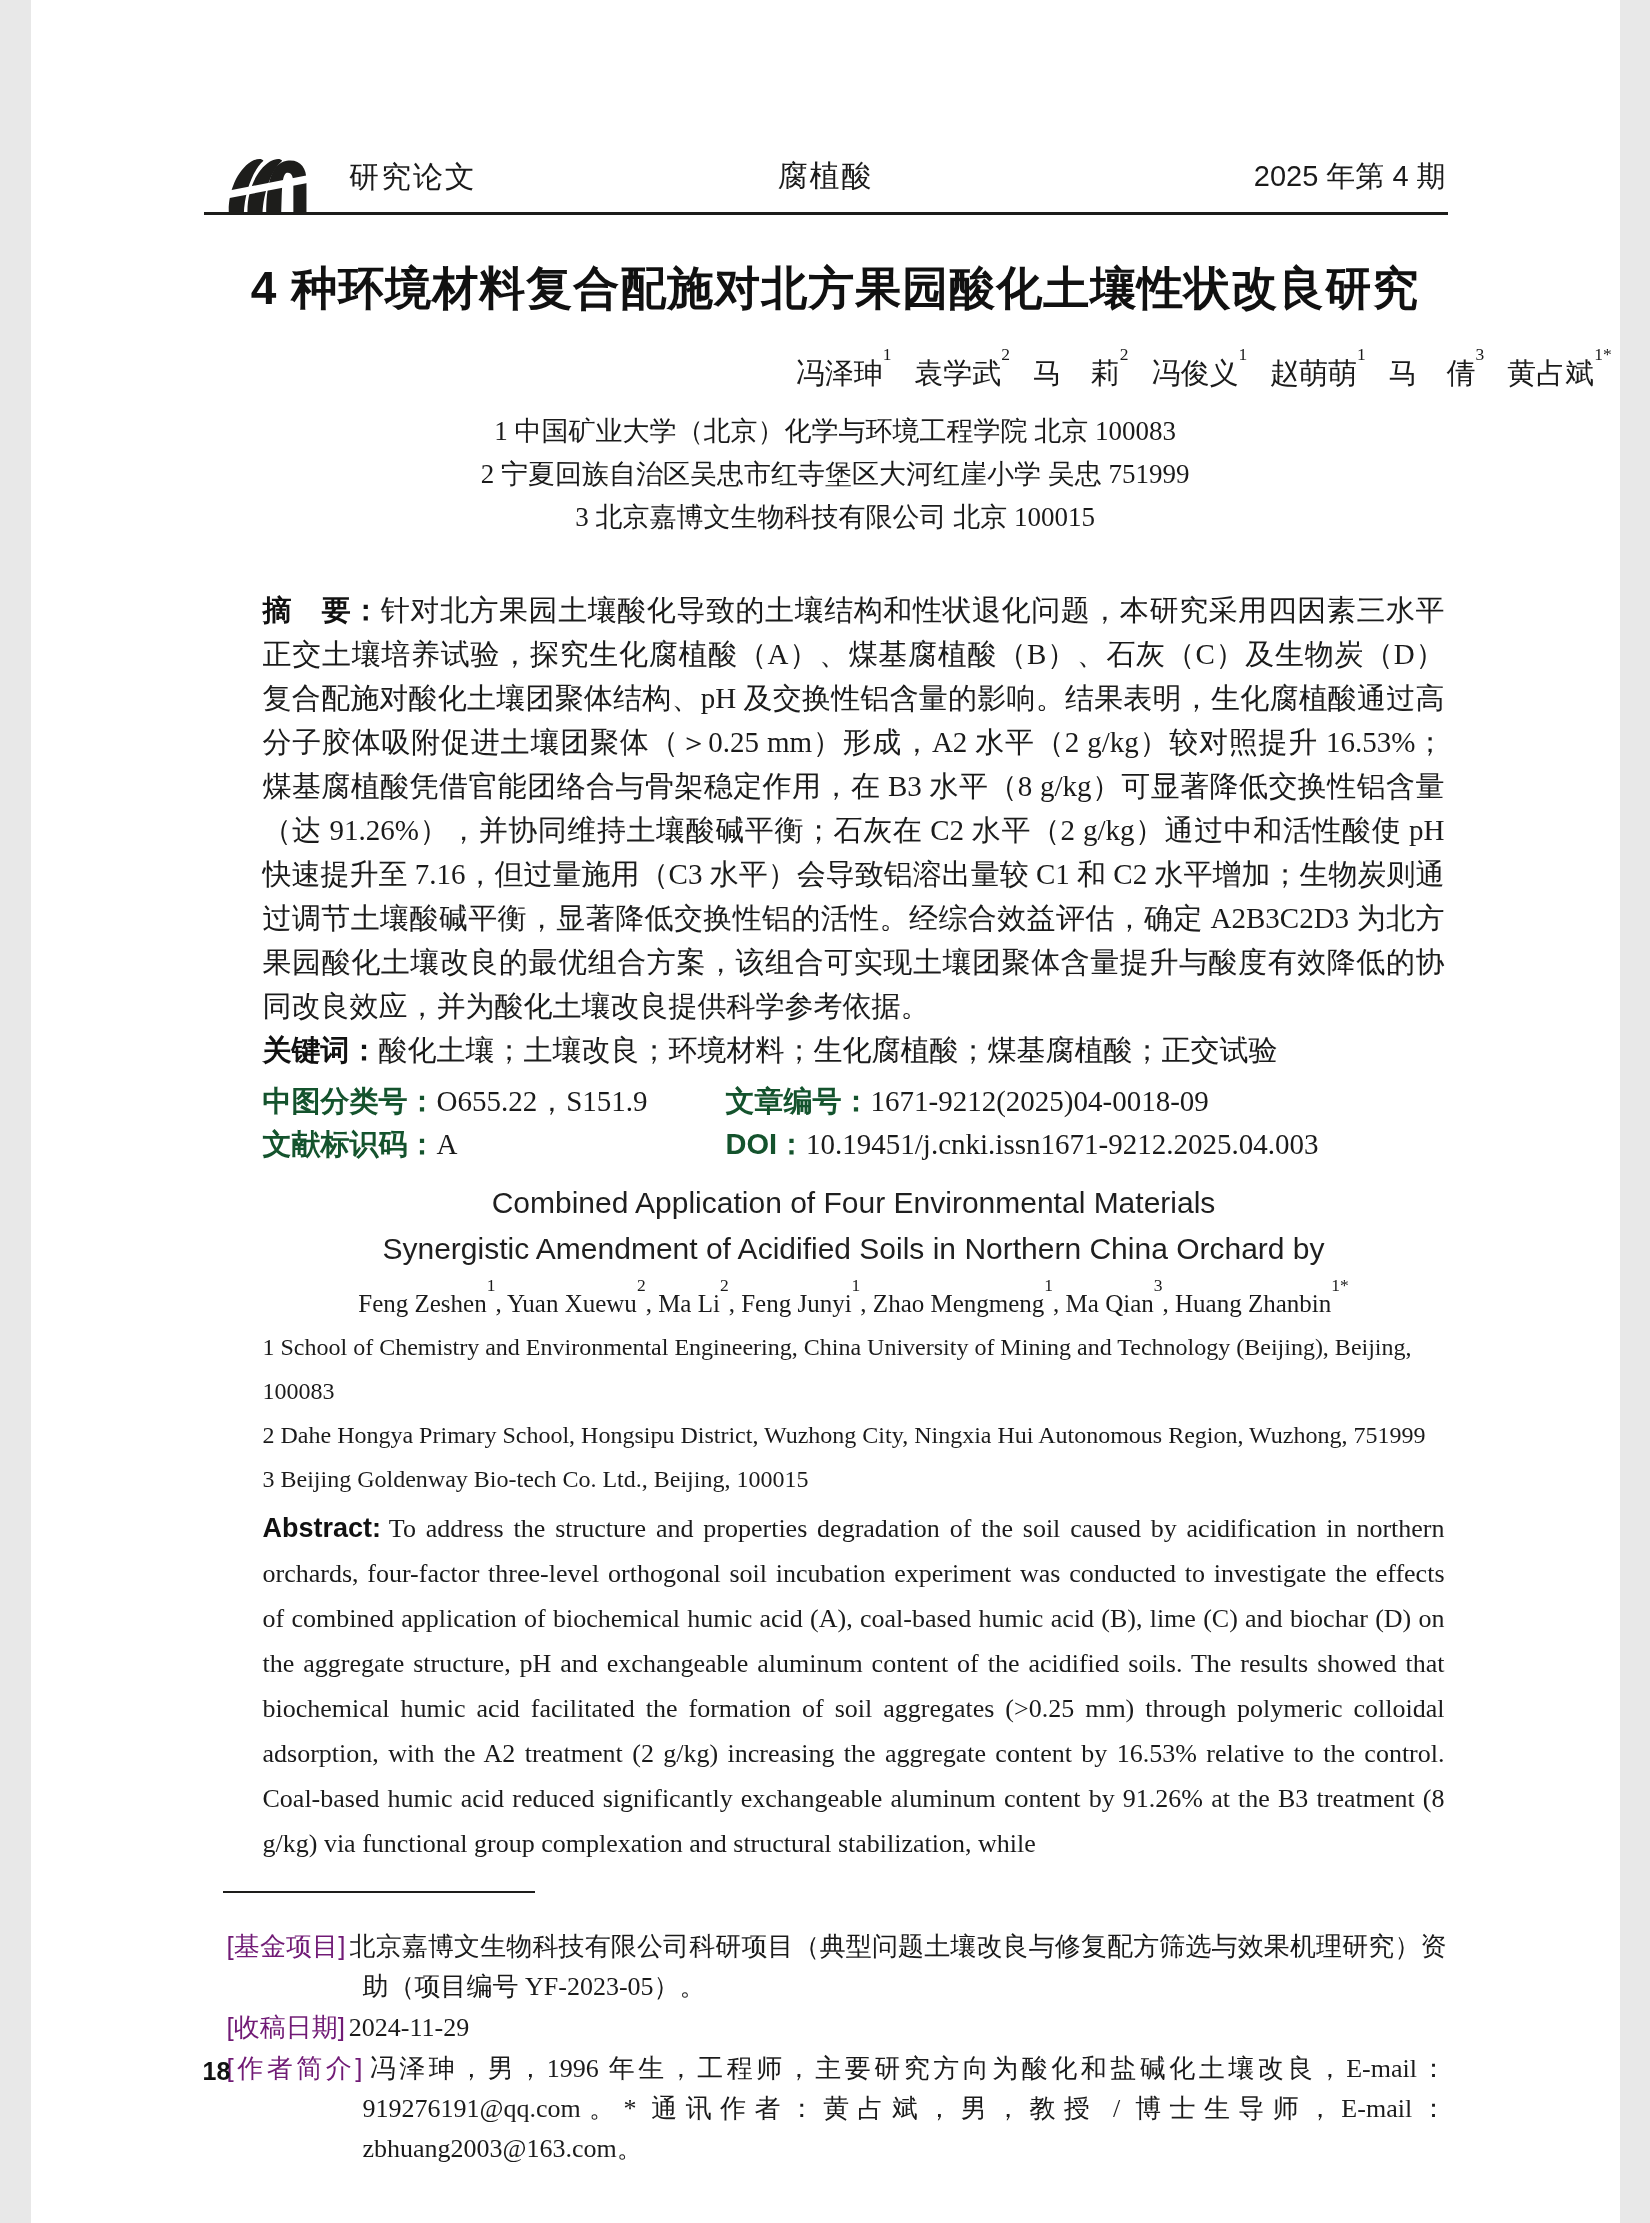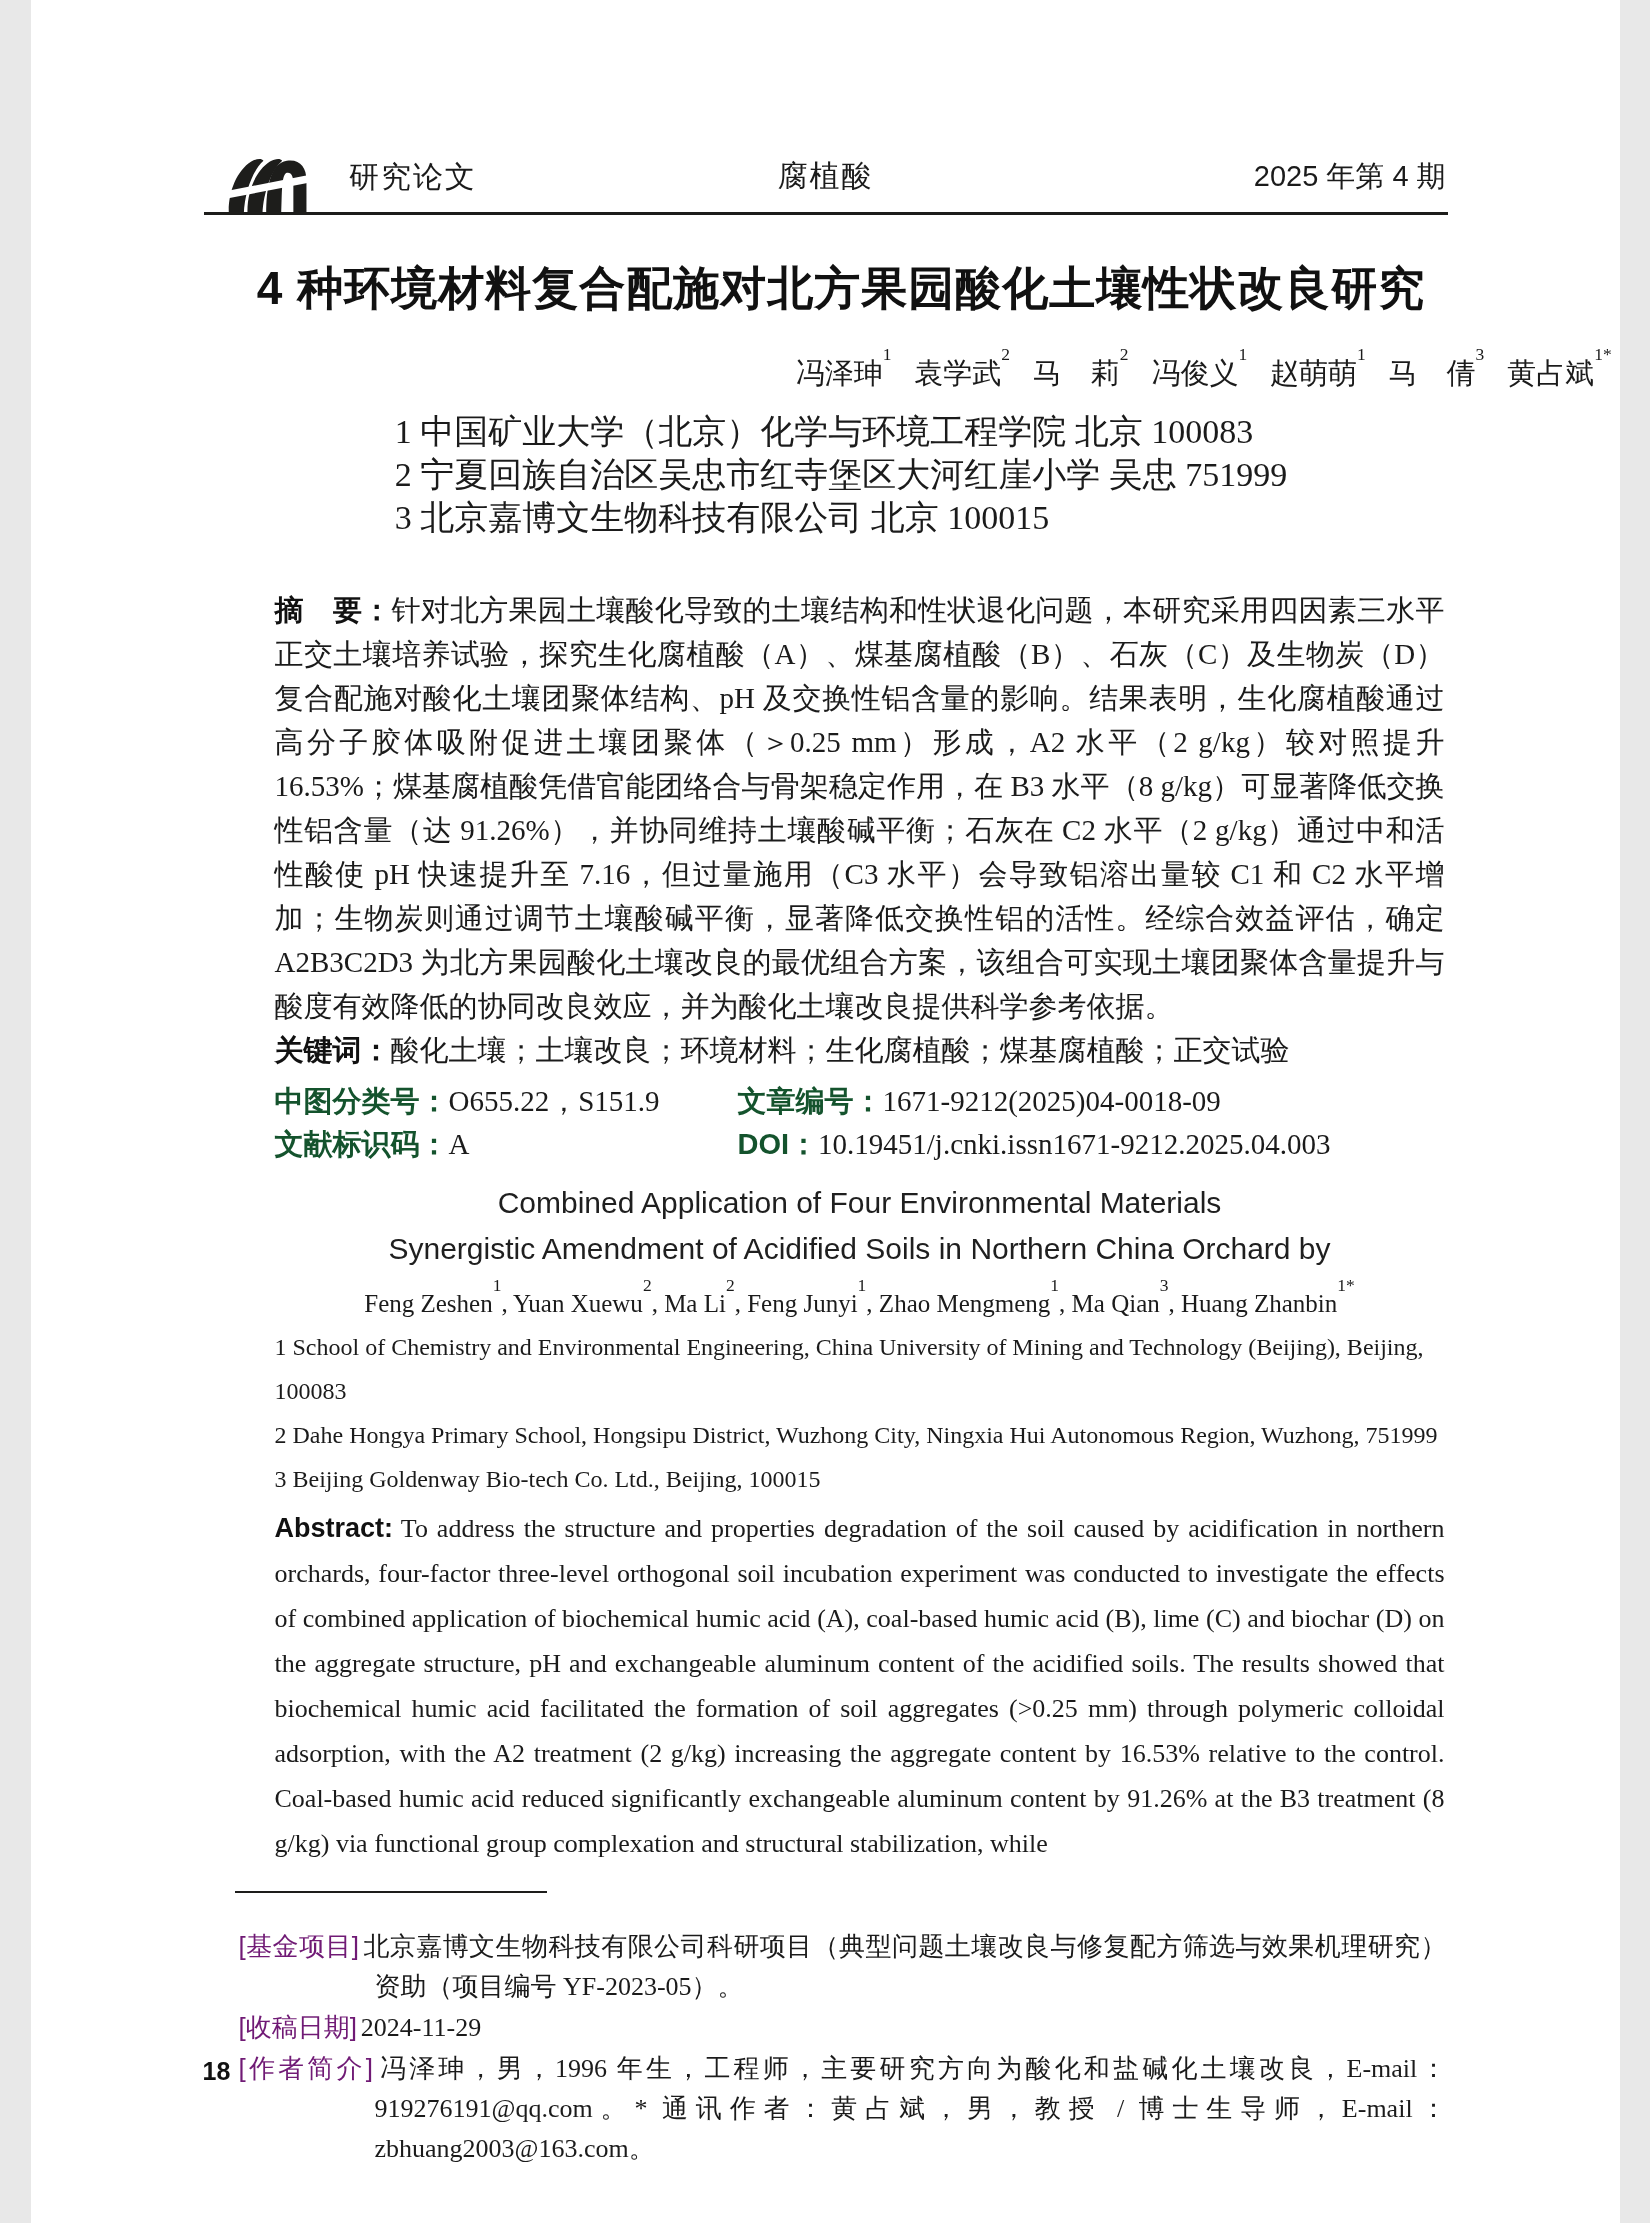--- a/index.html
+++ b/index.html
@@ -18,32 +18,32 @@
     border-bottom:3.9px solid #1d1d1b;
   }
   .h-left{position:absolute;left:11.6px;bottom:-1.9px;display:flex;align-items:flex-end;gap:39px;}
   .logo{display:block;line-height:0;}
   .h-cat{font-family:"Liberation Sans",sans-serif;font-size:30px;padding-bottom:15.5px;letter-spacing:1.9px;}
   .h-center{position:absolute;left:50%;transform:translateX(-50%);bottom:15.5px;
     font-family:"Liberation Sans",sans-serif;font-size:30px;letter-spacing:1.9px;}
   .h-right{position:absolute;right:1.9px;bottom:15.5px;
     font-family:"Liberation Sans",sans-serif;font-size:29px;}
   
-  .content{position:absolute;left:16px;right:0;top:212px;padding-left:16px;}
+  .content{position:absolute;left:4px;right:0;top:212px;padding-left:16px;}
   .title-cn{
     margin:50px 107px 0 107px;text-align:center;
     font-family:"Liberation Sans",sans-serif;font-weight:700;
     font-size:46px;line-height:52px;letter-spacing:1px;color:#111;
   }
   .authors-cn{margin-top:33px;text-align:right;font-size:29px;line-height:39px;}
   .authors-cn .au{margin:0 7.8px;white-space:nowrap;}
   .authors-cn sup,.en-authors sup{font-size:17.5px;position:relative;top:-11.6px;letter-spacing:0;}
   .affils-cn{margin-top:17.5px;text-align:center;}
   .affils-cn .inner{display:inline-block;text-align:left;}
-  .affil-line{font-size:34px;line-height:43px;}
+  .affil-line{font-size:27px;line-height:43px;text-align:center;}
   .abstract-block{margin:49px 175px 0 212px;}
   .cn-abs{margin:0;font-size:29px;line-height:44px;text-align:justify;text-justify:inter-ideograph;}
   .lbl{font-family:"Liberation Sans",sans-serif;font-weight:700;color:#111;font-style:normal;}
   .cn-kw{margin:0;font-size:29px;line-height:44px;}
   .meta-rows{margin-top:7.8px;}
   .meta-row{display:grid;grid-template-columns:463px 1fr;font-size:29px;line-height:43px;}
   .meta-row b{font-family:"Liberation Sans",sans-serif;font-weight:700;color:#14532d;}
   
   .en-title{margin-top:13.6px;text-align:center;
     font-family:"Liberation Sans",sans-serif;font-size:30px;line-height:46px;color:#1f1f1f;}

